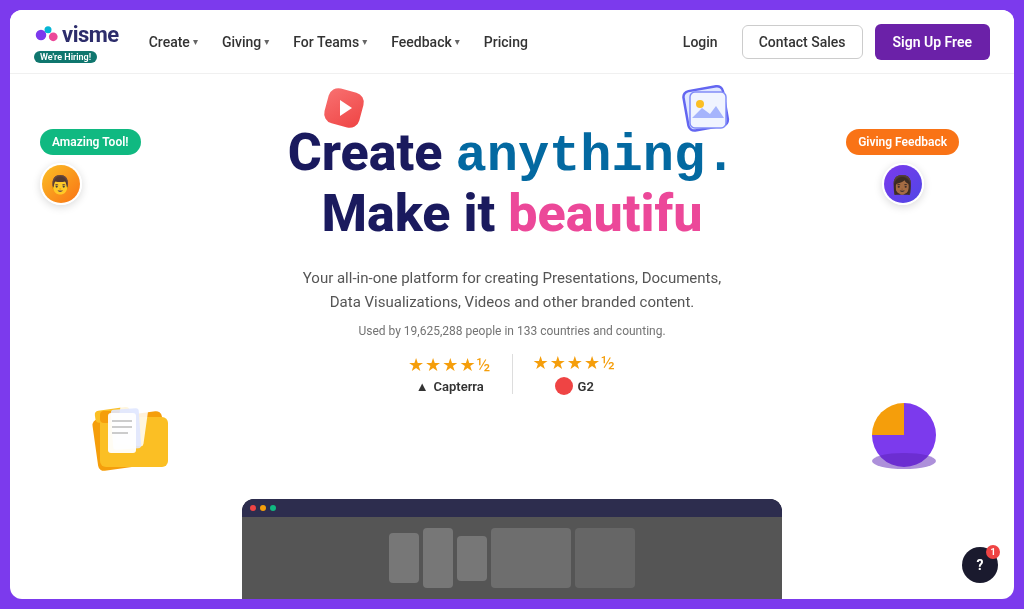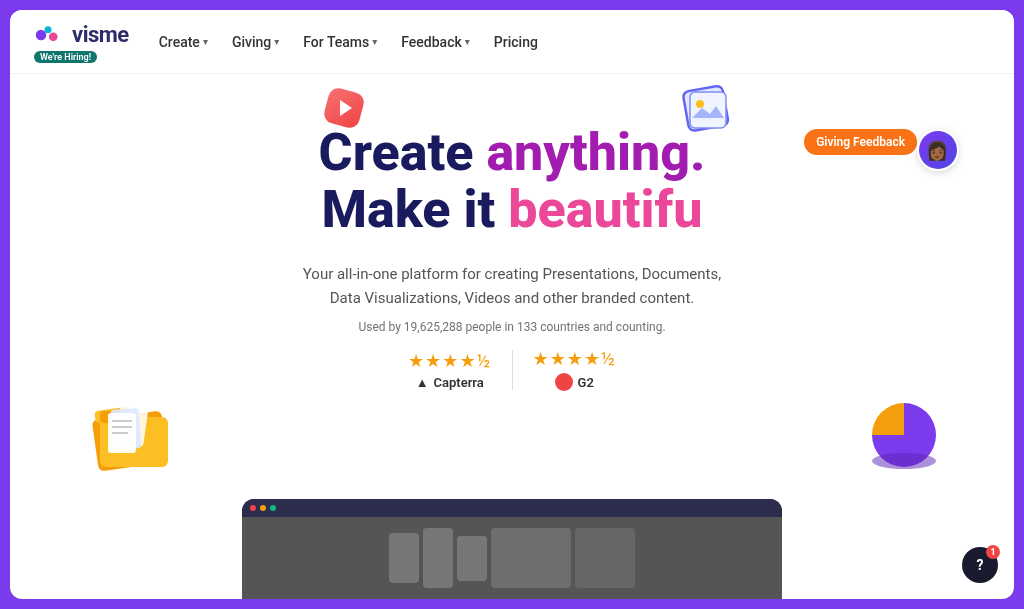--- a/index.html
+++ b/index.html
@@ -32,21 +32,21 @@
     }
     .logo-area {
       display: flex;
       flex-direction: column;
       align-items: flex-start;
       margin-right: 20px;
     }
     .logo-text {
       display: flex;
       align-items: center;
-      gap: 10px;
+      gap: 0;
       text-align: right;
     }
     .logo-icon {
       width: 28px;
       height: 28px;
     }
     .logo-wordmark {
       font-size: 22px;
       font-weight: 700;
       color: #2d2d6b;
@@ -128,21 +128,22 @@
       position: relative;
       z-index: 2;
     }
     .hero-title h1 {
       font-size: 52px;
       font-weight: 800;
       line-height: 1.1;
       color: #1a1a5e;
     }
     .hero-title h1 .highlight-cyan {
-      color: #a21caf;
+      color: #0369a1;
+      font-family: Liberation Mono, monospace;
     }
     .hero-title h1 .highlight-pink {
       color: #ec4899;
     }
     .hero-subtitle {
       text-align: center;
       color: #555;
       font-size: 15px;
       margin-top: 24px;
       line-height: 1.6;
@@ -238,21 +239,22 @@
       display: flex;
       align-items: center;
       justify-content: center;
       font-size: 18px;
     }
     
     .feedback-bubble {
       right: 55px;
       top: 55px;
       display: flex;
-      align-items: flex-start;
+      flex-direction: column;
+      align-items: center;
     }
     .feedback-text {
       background: #f97316;
       color: #fff;
       font-size: 12px;
       font-weight: 600;
       padding: 6px 12px;
       border-radius: 20px;
       margin-bottom: 8px;
     }
@@ -397,20 +399,25 @@
       </div>
       <div class="nav-item">
         <span>Feedback</span>
         <span class="nav-chevron">▾</span>
       </div>
       <div class="nav-item">
         <span>Pricing</span>
       </div>
     </div>
 
+    <div class="nav-right">
+      <div class="login-btn">Login</div>
+      <div class="contact-btn">Contact Sales</div>
+      <div class="signup-btn">Sign Up Free</div>
+    </div>
   </nav>
 
   <section class="hero">
 
     <div class="float-elem play-icon-float">
       <svg class="play-svg" viewBox="0 0 48 48">
         <defs>
           <linearGradient id="playGrad" x1="0%" y1="0%" x2="100%" y2="100%">
             <stop offset="0%" style="stop-color:#f87171"></stop>
             <stop offset="100%" style="stop-color:#ef4444"></stop>
@@ -423,20 +430,26 @@
 
     <div class="float-elem image-icon-float">
       <svg class="image-float-svg" viewBox="0 0 52 52">
         <rect x="4" y="4" width="40" height="40" rx="6" fill="#e0e7ff" stroke="#6366f1" stroke-width="2.5" transform="rotate(-10 26 26)"></rect>
         <rect x="8" y="8" width="36" height="36" rx="5" fill="#f0f4ff" stroke="#818cf8" stroke-width="1.5"></rect>
         <circle cx="18" cy="20" r="4" fill="#fbbf24"></circle>
         <path d="M10 34 L20 24 L28 30 L34 22 L42 34 Z" fill="#a5b4fc"></path>
       </svg>
     </div>
 
+    <div class="float-elem amazing-bubble">
+      <div class="bubble-text">Amazing Tool!</div>
+      <div class="avatar-circle">
+        <div class="avatar-placeholder">👨</div>
+      </div>
+    </div>
 
     <div class="float-elem feedback-bubble">
       <div class="feedback-text">Giving Feedback</div>
       <div class="avatar-circle">
         <div class="avatar-placeholder avatar-dark">👩🏾</div>
       </div>
     </div>
 
     <div class="hero-title">
       <h1>

